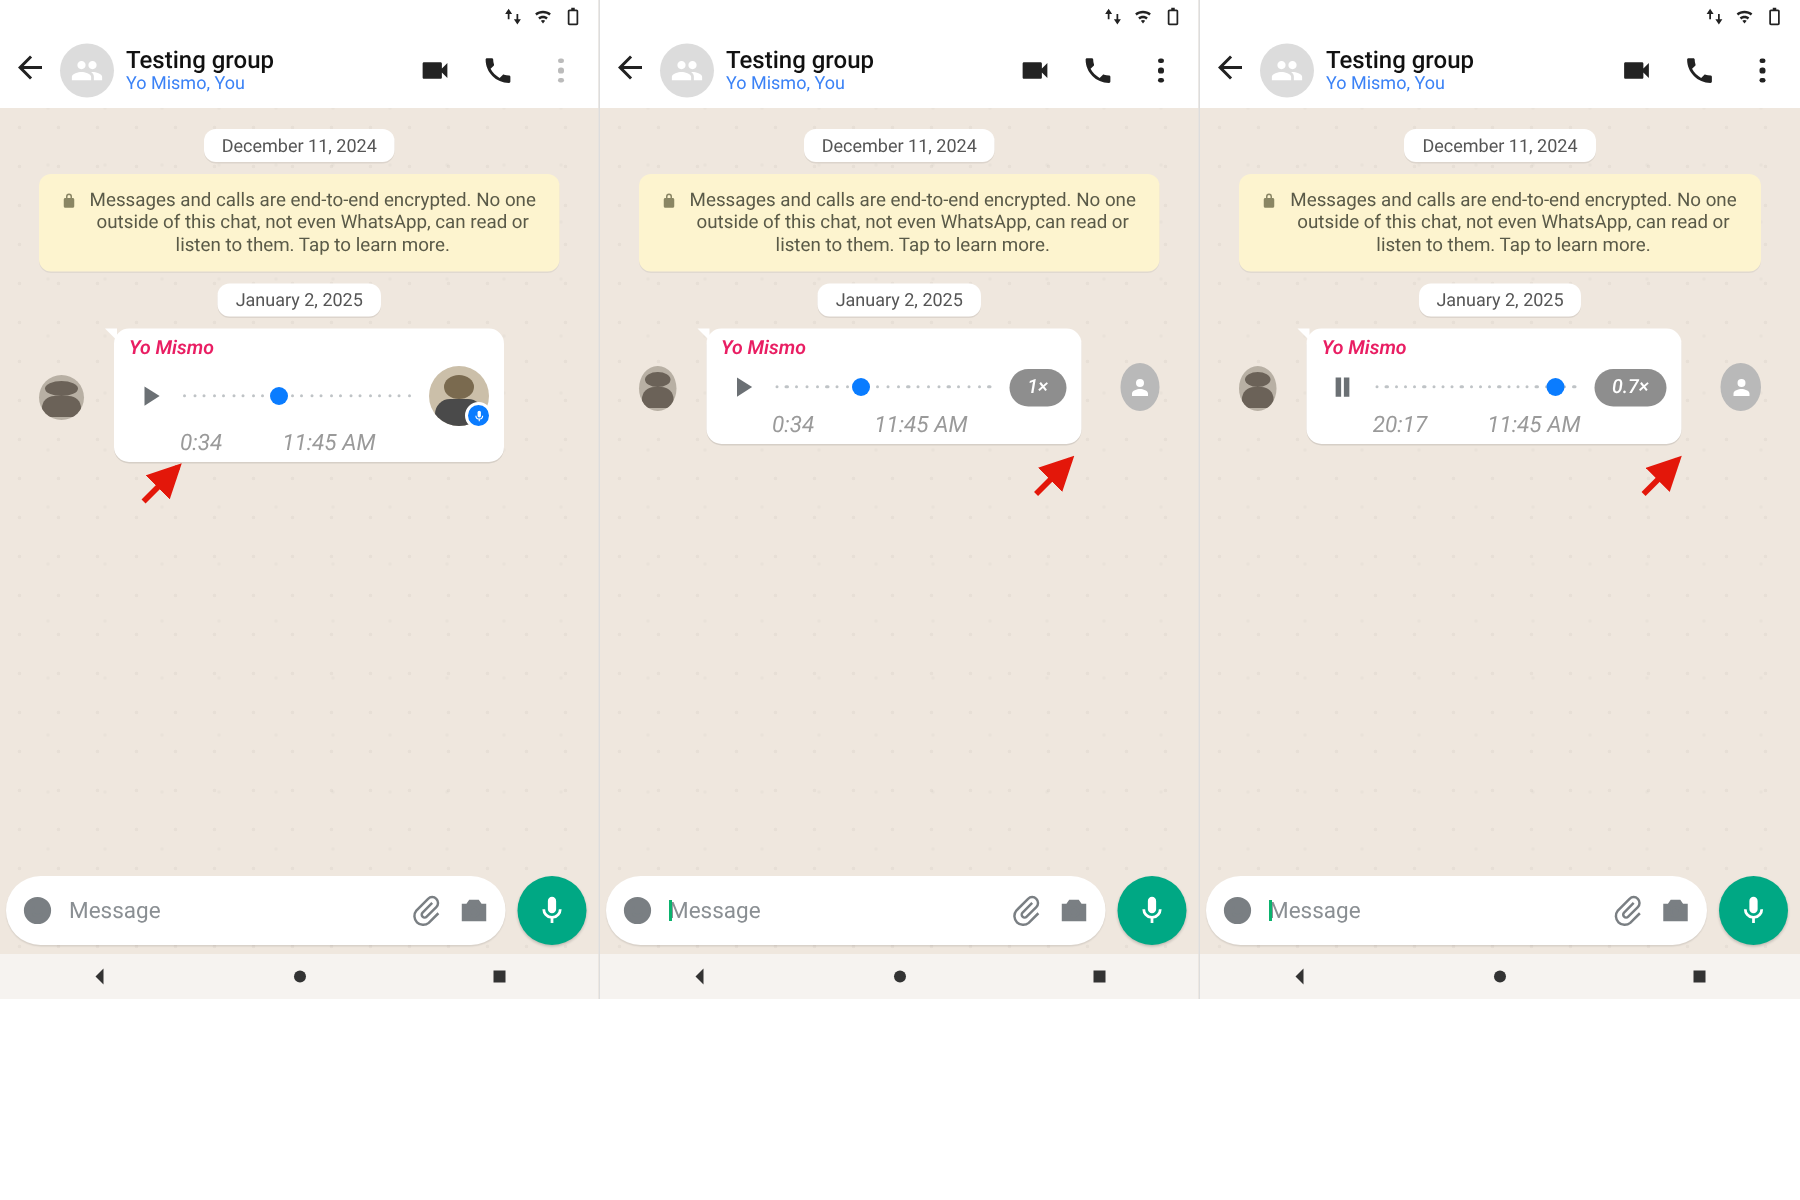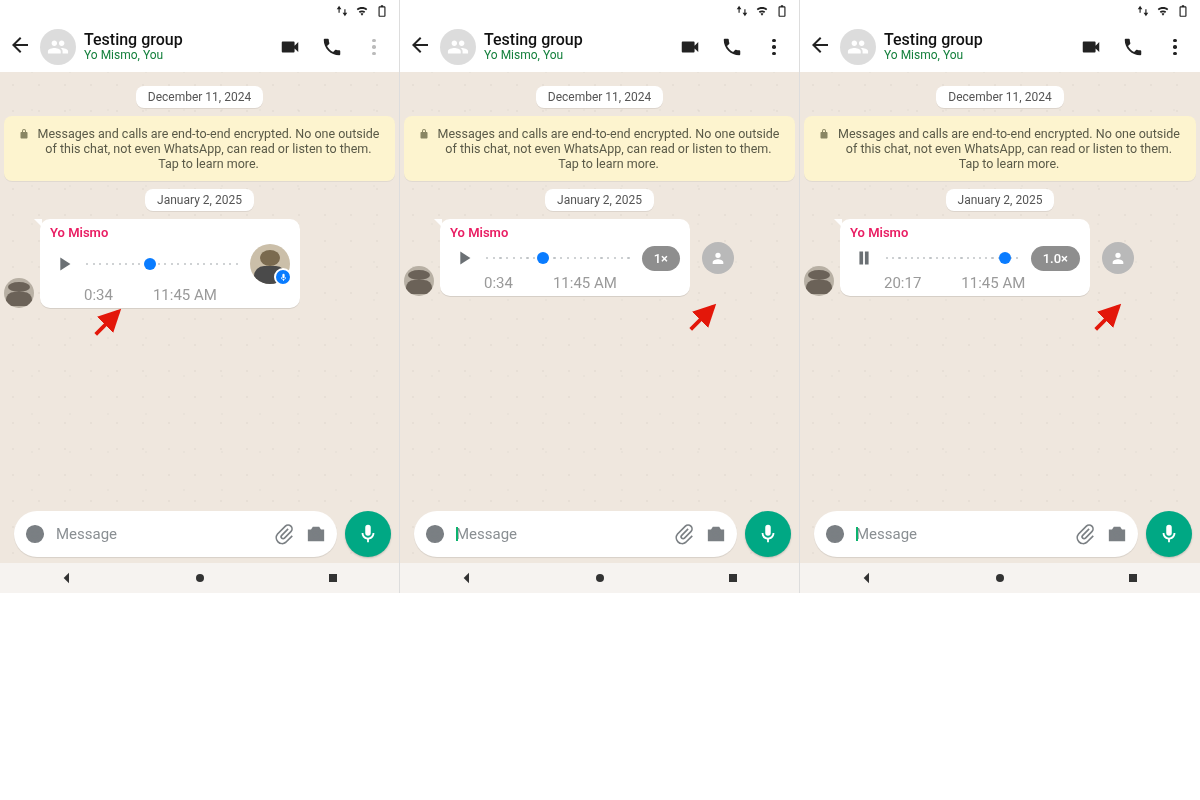--- a/index.html
+++ b/index.html
@@ -1,49 +1,49 @@
 <!DOCTYPE html>
 <html><head>
 <meta charset="utf-8">
 <style>
   * { box-sizing: border-box; margin:0; padding:0; font-family: -apple-system, "Segoe UI", Roboto, sans-serif; }
   html,body { width:1200px; height:800px; background:#fff; }
   .screens { display:flex; width:1200px; height:800px; }
-  .screen { position:relative; width:400px; height:593px; border-right:1px solid #ddd; background:#efe7de; overflow:hidden; display:flex; flex-direction:column; }
+  .screen { position:relative; width:400px; height:666px; border-right:1px solid #ddd; background:#efe7de; overflow:hidden; display:flex; flex-direction:column; }
   .screen:last-child{ border-right:none;}
   .statusbar { height:22px; background:#fff; display:flex; justify-content:flex-end; align-items:center; padding:0 10px; gap:6px; color:#222; }
   .statusbar svg { width:14px; height:14px; fill:#222; }
   .appbar { height:50px; background:#fff; display:flex; align-items:center; padding:0 8px; gap:8px; }
   .appbar .back svg{ width:24px;height:24px;fill:#222;}
   .avatar-sm { width:36px;height:36px;border-radius:50%; background:#dcdcdc; display:flex; align-items:center; justify-content:center;}
   .avatar-sm svg{width:22px;height:22px;fill:#fff;}
   .titleblk { flex:1; line-height:1.15; }
   .titleblk .t{ font-size:16px; font-weight:500; color:#111;}
-  .titleblk .s{ font-size:12px; color:#15803d;}
+  .titleblk .s{ font-size:12px; color:#3b82f6;}
   .appbar .act{ width:34px; display:flex; justify-content:center;}
   .appbar .act svg{ width:22px;height:22px;fill:#222;}
   .dots{ display:flex; flex-direction:column; gap:3px; align-items:center; justify-content:center; width:22px;}
   .dots span{ width:3.5px;height:3.5px;border-radius:50%;}
   .dots.light span{ background:#bbb;}
   .dots.dark span{ background:#222;}
 
   .chatbg {
-    flex:1; position:relative; padding:8px 4px;
+    flex:1; position:relative; padding:8px 26px;
     background-color:#efe7de;
     background-image:
       radial-gradient(rgba(0,0,0,0.035) 1px, transparent 1.4px),
       radial-gradient(rgba(0,0,0,0.025) 1px, transparent 1.4px);
     background-size: 26px 26px, 38px 38px;
     background-position: 0 0, 13px 19px;
   }
   .datepill{ margin:6px auto 8px; width:max-content; background:#fff; padding:4px 12px; border-radius:8px; font-size:12px; color:#555; box-shadow:0 1px 0 rgba(0,0,0,0.08);}
   .syscard{ background:#fdf4cf; border-radius:8px; padding:10px 14px; text-align:center; font-size:12.5px; color:#5a5a48; box-shadow:0 1px 0 rgba(0,0,0,0.06); margin-bottom:8px; display:flex; gap:6px; justify-content:center; align-items:flex-start;}
   .syscard svg{ width:12px;height:12px;fill:#8a8664; flex-shrink:0; margin-top:2px;}
 
-  .msgrow{ display:flex; align-items:flex-end; gap:6px; margin-top:4px;}
+  .msgrow{ display:flex; align-items:center; gap:20px; margin-top:4px;font-style:italic;}
   .sender-av{ width:30px;height:30px;border-radius:50%; background:#b8b0a4; margin-top:2px; overflow:hidden; position:relative;}
   .sender-av::before{content:"";position:absolute;inset:4px 4px auto 4px;height:10px;border-radius:50%;background:#6b6258;}
   .sender-av::after{content:"";position:absolute;inset:auto 2px 2px 2px;height:14px;border-radius:8px 8px 4px 4px;background:#6b6258;}
   .bubble{ background:#fff; border-radius:10px; padding:6px 10px 4px; box-shadow:0 1px 0 rgba(0,0,0,0.1); min-width:250px; position:relative;}
   .bubble::before{content:"";position:absolute;left:-6px;top:0;width:0;height:0;border-top:0 solid transparent;border-bottom:8px solid transparent;border-right:8px solid #fff;}
   .sender-name{ font-size:13px; font-weight:600; color:#e91e63; margin-bottom:4px;}
   .voice{ display:flex; align-items:center; gap:8px; }
   .pbtn{ width:28px;height:28px; display:flex;align-items:center;justify-content:center;}
   .pbtn svg{ width:22px;height:22px; fill:#6b7074;}
   .track{ position:relative; height:16px; flex:1; display:flex; align-items:center;}
@@ -55,21 +55,21 @@
   .ravatar::after{content:"";position:absolute;left:4px;top:22px;right:4px;bottom:0;background:#4a4a4a;border-radius:10px 10px 0 0;}
   .micbadge{ position:absolute; right:-2px; bottom:-2px; width:18px;height:18px;border-radius:50%; background:#0a7cff; display:flex;align-items:center;justify-content:center; border:2px solid #fff;}
   .micbadge svg{width:9px;height:9px;fill:#fff;}
   .speedbtn{ background:#8e8e8e; color:#fff; font-size:13px; font-weight:500; border-radius:16px; padding:5px 12px; margin-left:4px;}
   .extcircle{ width:32px;height:32px;border-radius:50%; background:#b9b9b9; display:flex;align-items:center;justify-content:center; margin-left:6px; align-self:center;}
   .extcircle svg{width:16px;height:16px;fill:#fff;}
   .meta{ display:flex; gap:40px; font-size:15px; color:#9a9a9a; margin-top:2px; padding-left:34px;}
   .arrow{ position:absolute; width:38px; height:38px; }
   .arrow svg{width:38px;height:38px;}
 
-  .inputbar{ position:absolute; left:14px; right:8px; bottom:36px; display:flex; align-items:center; gap:8px;}
+  .inputbar{ position:absolute; left:4px; right:8px; bottom:36px; display:flex; align-items:center; gap:8px;}
   .inputfield{ flex:1; background:#fff; border-radius:24px; height:46px; display:flex; align-items:center; padding:0 10px; gap:10px; box-shadow:0 1px 1px rgba(0,0,0,0.1);}
   .inputfield svg{ width:22px;height:22px; fill:#7a7f83; stroke:#7a7f83;}
   .inputfield .ph{ flex:1; color:#8a8f93; font-size:15px; position:relative;}
   .cursor::before{content:"";position:absolute;left:0;top:2px;bottom:2px;width:1.5px;background:#0bb36e;}
   .micfab{ width:46px;height:46px;border-radius:50%; background:#00a884; display:flex;align-items:center;justify-content:center; box-shadow:0 1px 2px rgba(0,0,0,0.2);}
   .micfab svg{width:22px;height:22px;fill:#fff;}
 
   .navbar{ position:absolute; bottom:0; left:0; right:0; height:30px; background:#f6f3f0; display:flex; justify-content:space-around; align-items:center;}
   .navbar svg{ width:16px;height:16px; fill:#333;}
 </style>
@@ -472,21 +472,21 @@
                   <i></i>
                   <i></i>
                   <i></i>
                   <i></i>
                   <i></i>
                   <i></i>
                   <i></i>
                 </div>
             <div class="thumb" style="left:90%;"></div>
           </div>
-          <div class="speedbtn">1.0×</div>
+          <div class="speedbtn">0.7×</div>
         </div>
         <div class="meta">
           <span>20:17</span>
           <span>11:45 AM</span>
         </div>
       </div>
       <div class="extcircle">
             <svg viewBox="0 0 24 24">
               <path d="M12 12a4 4 0 1 0 0-8 4 4 0 0 0 0 8zm0 2c-3 0-8 1.5-8 4.5V21h16v-2.5c0-3-5-4.5-8-4.5z"></path>
             </svg>

